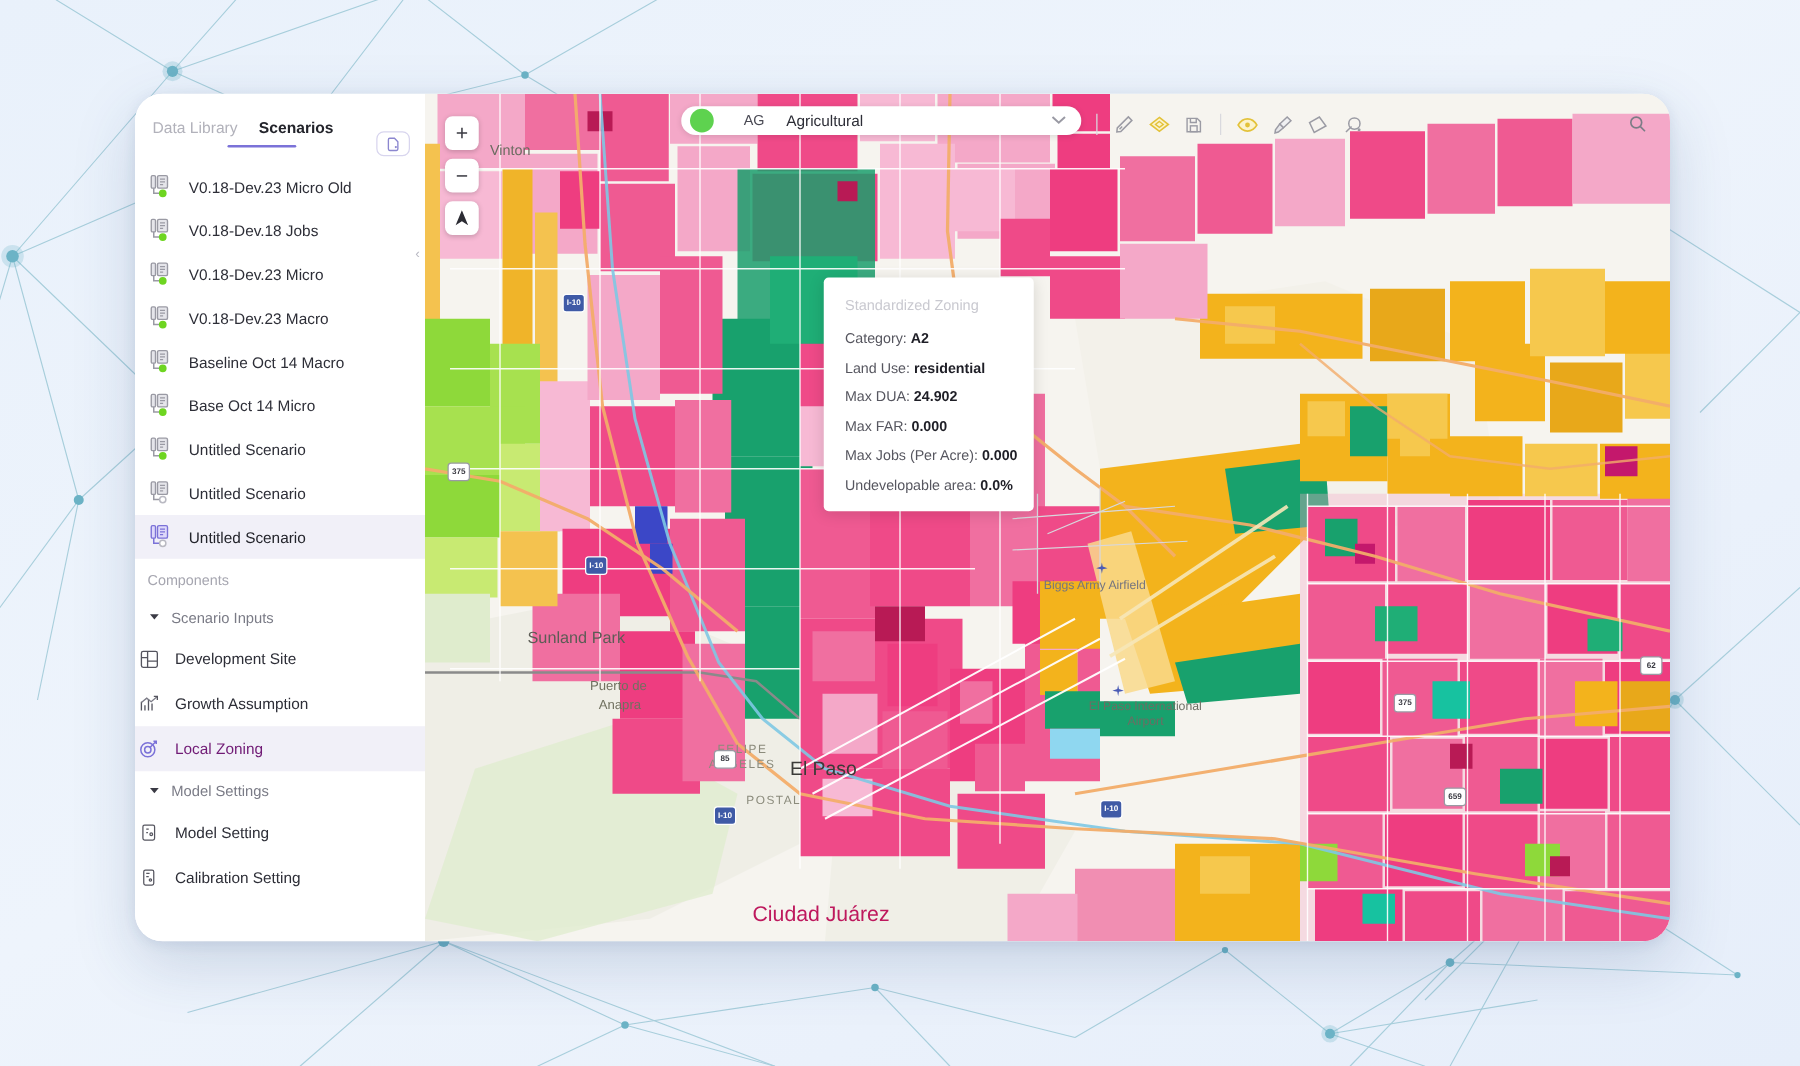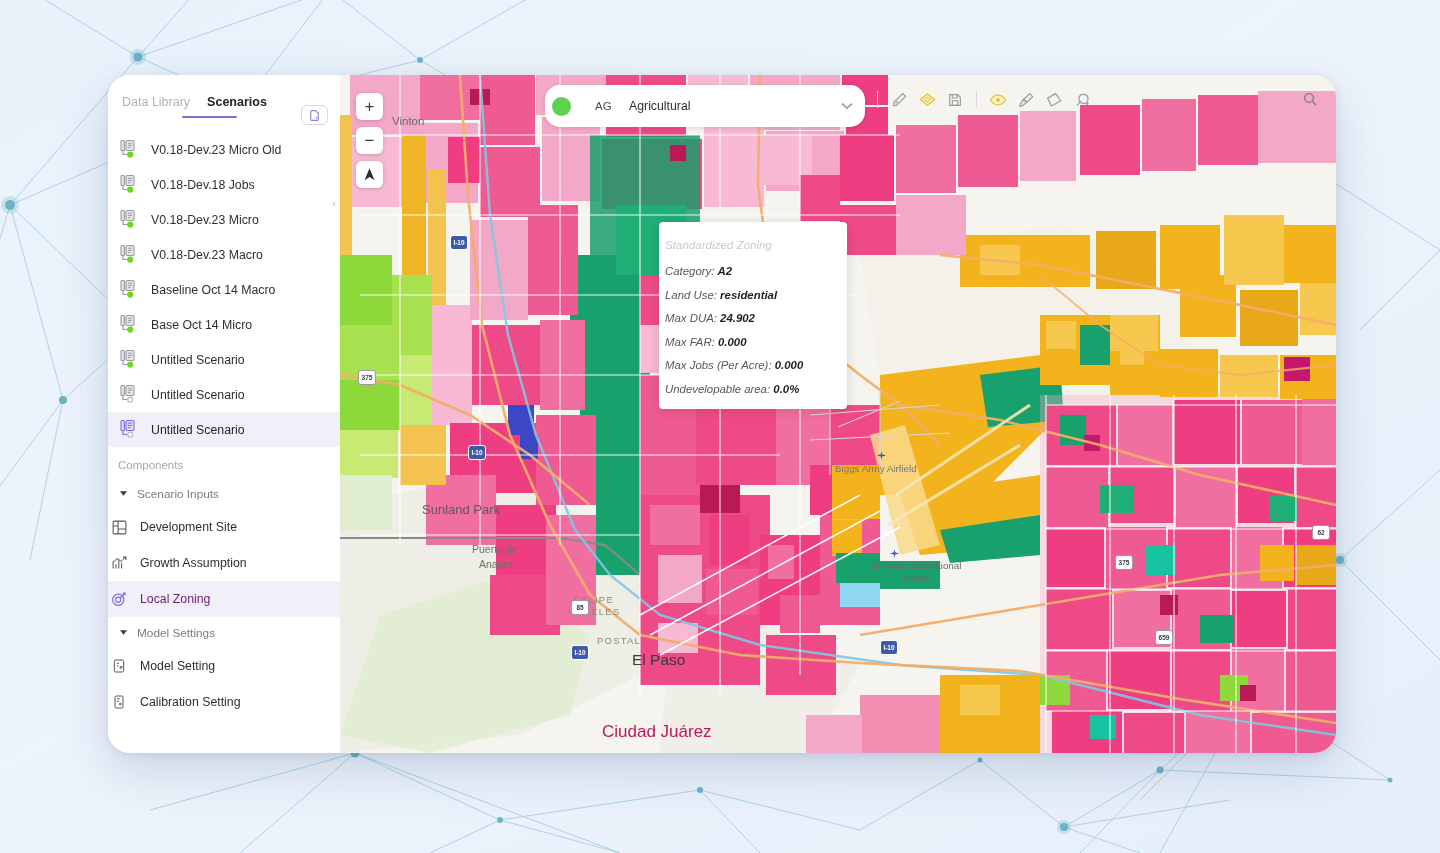--- a/index.html
+++ b/index.html
@@ -117,21 +117,21 @@
   }
 
   
   .top-bar {
     position: absolute; left: 0; top: 0; right: 0; height: 46px;
     display: flex; align-items: center; z-index: 8; pointer-events: none;
   }
   .zone-select {
     pointer-events: auto;
     position: absolute; left: 205px; top: 10px;
-    width: 320px; height: 42px;
+    width: 320px; height: 23px;
     background: #fff; border-radius: 15px;
     display: flex; align-items: center;
     padding: 0 6px 0 7px;
     box-shadow: 0 1px 5px rgba(0,0,0,.12);
     cursor: pointer;
   }
   .zone-swatch { width: 19px; height: 19px; border-radius: 50%; flex: 0 0 19px; }
   .zone-code { font-size: 11.5px; color: #4a4a54; margin-left: 24px; width: 34px; }
   .zone-name { font-size: 12.3px; color: #2d2e37; }
   .zone-chev { margin-left: auto; color: #9a9aa4; font-size: 11px; padding-right: 6px;}
@@ -149,27 +149,26 @@
   .search-btn {
     pointer-events: auto;
     position: absolute; right: 12px; top: 10px;
     width: 28px; height: 28px; border-radius: 6px;
     display: flex; align-items: center; justify-content: center; cursor: pointer;
   }
 
   
   .info-card {
     position: absolute; left: 319px; top: 147px;
-    width: 188px;
+    width: 168px;
     background: #fff;
     border-radius: 4px;
     box-shadow: 0 2px 12px rgba(0,0,0,.13);
-    padding: 16px 16px 14px 6px;
+    padding: 16px 16px 14px 17px;
     z-index: 7;
-    font-style: italic;
   }
   .info-title { font-size: 11.6px; color: #c9c9d0; margin-bottom: 14px; }
   .info-row { font-size: 11.4px; color: #56565f; margin-bottom: 11.5px; white-space: nowrap;}
   .info-row:last-child { margin-bottom: 0; }
   .info-row b { color: #1e1e26; font-weight: bold; }
 
   
   .mlabel { position: absolute; z-index: 4; white-space: nowrap; pointer-events: none; }
 </style>
 </head>
@@ -642,21 +641,21 @@
     </svg>
 
     <div id="map-labels">
         <div class="mlabel" style="left: 52px; top: 40px; font-size: 11.5px; color: rgb(107, 107, 96); font-weight: normal; letter-spacing: 0px;">Vinton</div>
         <div class="mlabel" style="left: 82px; top: 427px; font-size: 13px; color: rgb(92, 92, 85); font-weight: normal; letter-spacing: 0px;">Sunland Park</div>
         <div class="mlabel" style="left: 132px; top: 468px; font-size: 10.5px; color: rgb(112, 112, 95); font-weight: normal; letter-spacing: 0px;">Puerto de</div>
         <div class="mlabel" style="left: 139px; top: 483px; font-size: 10.5px; color: rgb(112, 112, 95); font-weight: normal; letter-spacing: 0px;">Anapra</div>
         <div class="mlabel" style="left: 234px; top: 519px; font-size: 9.5px; color: rgb(139, 139, 124); font-weight: normal; letter-spacing: 1.2px;">FELIPE</div>
         <div class="mlabel" style="left: 227px; top: 531px; font-size: 9.5px; color: rgb(139, 139, 124); font-weight: normal; letter-spacing: 1.2px;">ANGELES</div>
         <div class="mlabel" style="left: 257px; top: 560px; font-size: 9.5px; color: rgb(139, 139, 124); font-weight: normal; letter-spacing: 1.2px;">POSTAL</div>
-        <div class="mlabel" style="left: 292px; top: 532px; font-size: 15.5px; color: rgb(59, 59, 56); font-weight: normal; letter-spacing: 0px; margin-top: 44px;">El Paso</div>
+        <div class="mlabel" style="left: 292px; top: 532px; font-size: 15.5px; color: rgb(59, 59, 56); font-weight: normal; letter-spacing: 0px;">El Paso</div>
         <div class="mlabel" style="left: 262px; top: 647px; font-size: 17px; color: #be185d; font-weight: normal; letter-spacing: 0px;">Ciudad Juárez</div>
         <div class="mlabel" style="left: 495px; top: 388px; font-size: 9.8px; color: rgb(117, 117, 127); font-weight: normal; letter-spacing: 0px;">Biggs Army Airfield</div>
         <div class="mlabel" style="left: 531px; top: 485px; font-size: 9.8px; color: rgb(109, 109, 99); font-weight: normal; letter-spacing: 0px;">El Paso International</div>
         <div class="mlabel" style="left: 562px; top: 497px; font-size: 9.8px; color: rgb(109, 109, 99); font-weight: normal; letter-spacing: 0px;">Airport</div>
       </div>
 
     <div id="map-shields">
         <div style="position: absolute; z-index: 5; left: 110px; top: 160px; width: 18px; height: 15px; display: flex; align-items: center; justify-content: center; border-radius: 3px; font-size: 6.5px; font-weight: bold; background: rgb(63, 90, 166); color: rgb(255, 255, 255); border: 1px solid rgb(255, 255, 255);">
           <span>I-10</span>
         </div>

